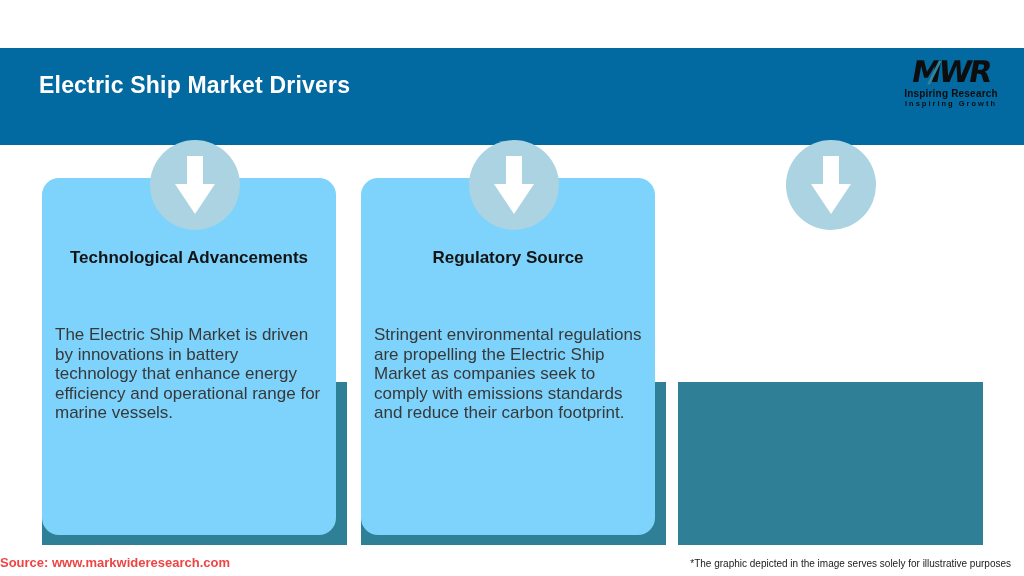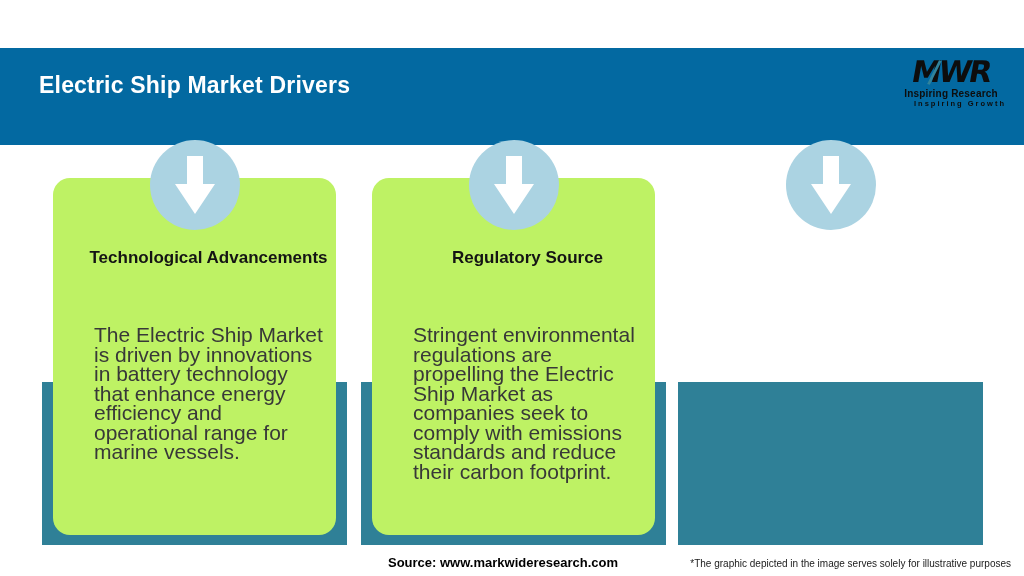--- a/index.html
+++ b/index.html
@@ -65,21 +65,20 @@
     font-size: 10px;
     font-weight: bold;
     line-height: 11px;
     letter-spacing: 0.2px;
   }
   .logo-tagline {
     font-size: 7.5px;
     font-weight: bold;
     letter-spacing: 2px;
     line-height: 10px;
-    text-align: right;
   }
 
   
   .col {
     position: absolute;
     top: 140px;
     width: 305px;
     height: 405px;
   }
   .col1 { left: 42px; }
@@ -91,27 +90,26 @@
     top: 242px;
     left: 0;
     width: 100%;
     height: 163px;
     background: #2F8097;
     z-index: 0;
   }
   .card {
     position: absolute;
     top: 38px;
-    left: 11px;
+    left: 0;
     right: 11px;
     height: 357px;
-    background: #bef264;
+    background: #7dd3fc;
     border-radius: 17px;
     z-index: 1;
-    padding-left: 28px;
   }
   .circle {
     position: absolute;
     top: 0;
     left: 50%;
     margin-left: -45px;
     width: 90px;
     height: 90px;
     border-radius: 50%;
     background: #ABD3E2;
@@ -126,35 +124,34 @@
     margin-top: 70px;
     padding: 0 6px;
     text-align: center;
     font-size: 17px;
     font-weight: bold;
     color: #141414;
   }
   .card-body {
     margin-top: 57px;
     padding: 0 13px;
-    font-size: 21px;
+    font-size: 17px;
     line-height: 19.5px;
     color: #383838;
   }
 
   
   .source {
     position: absolute;
     top: 555px;
     left: 0;
     width: 1006px;
-    text-align: center;
     font-size: 13px;
     font-weight: bold;
-    color: #000000;
+    color: #ef4444;
   }
   .disclaimer {
     position: absolute;
     top: 558px;
     right: 13px;
     font-size: 10px;
     color: #1a1a1a;
   }
 </style>
 </head>

